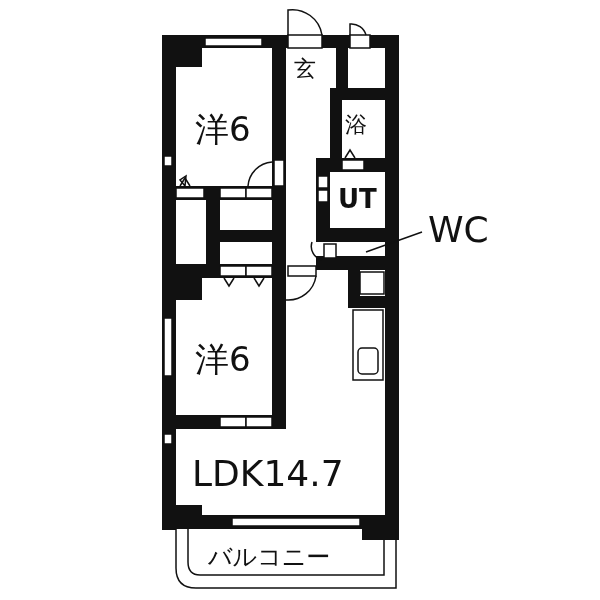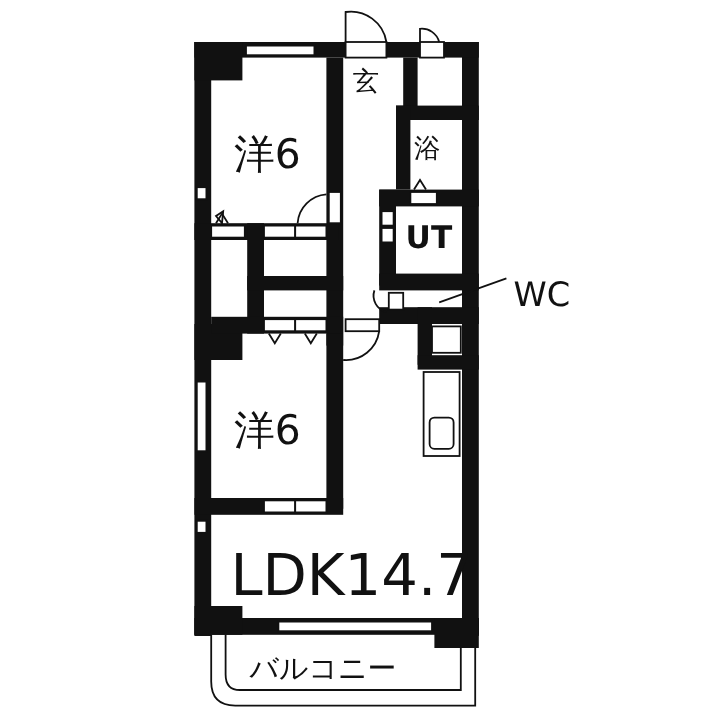--- a/index.html
+++ b/index.html
@@ -88,15 +88,15 @@
     <path d="M224 278 L229 286 L234 278"></path>
     <path d="M254 278 L259 286 L264 278"></path>
   </g>
 </svg>
 
 <span class="label" style="left:195px;top:112px;font-size:34px;">洋6</span>
 <span class="label" style="left:195px;top:342px;font-size:34px;">洋6</span>
 <span class="label" style="left:294px;top:58px;font-size:22px;">玄</span>
 <span class="label" style="left:345px;top:114px;font-size:22px;">浴</span>
 <span class="label" style="left:338px;top:186px;font-size:26px;font-weight:bold;">UT</span>
-<span class="label" style="left:428px;top:232px;font-size:28px;text-align:center;">WC</span>
-<span class="label" style="left:192px;top:456px;font-size:48px;">LDK14.7</span>
+<span class="label" style="left:428px;top:212px;font-size:36px;text-align:center;">WC</span>
+<span class="label" style="left:192px;top:456px;font-size:36px;">LDK14.7</span>
 <span class="label" style="left:208px;top:545px;font-size:24px;">バルコニー</span>
 
 </body></html>

